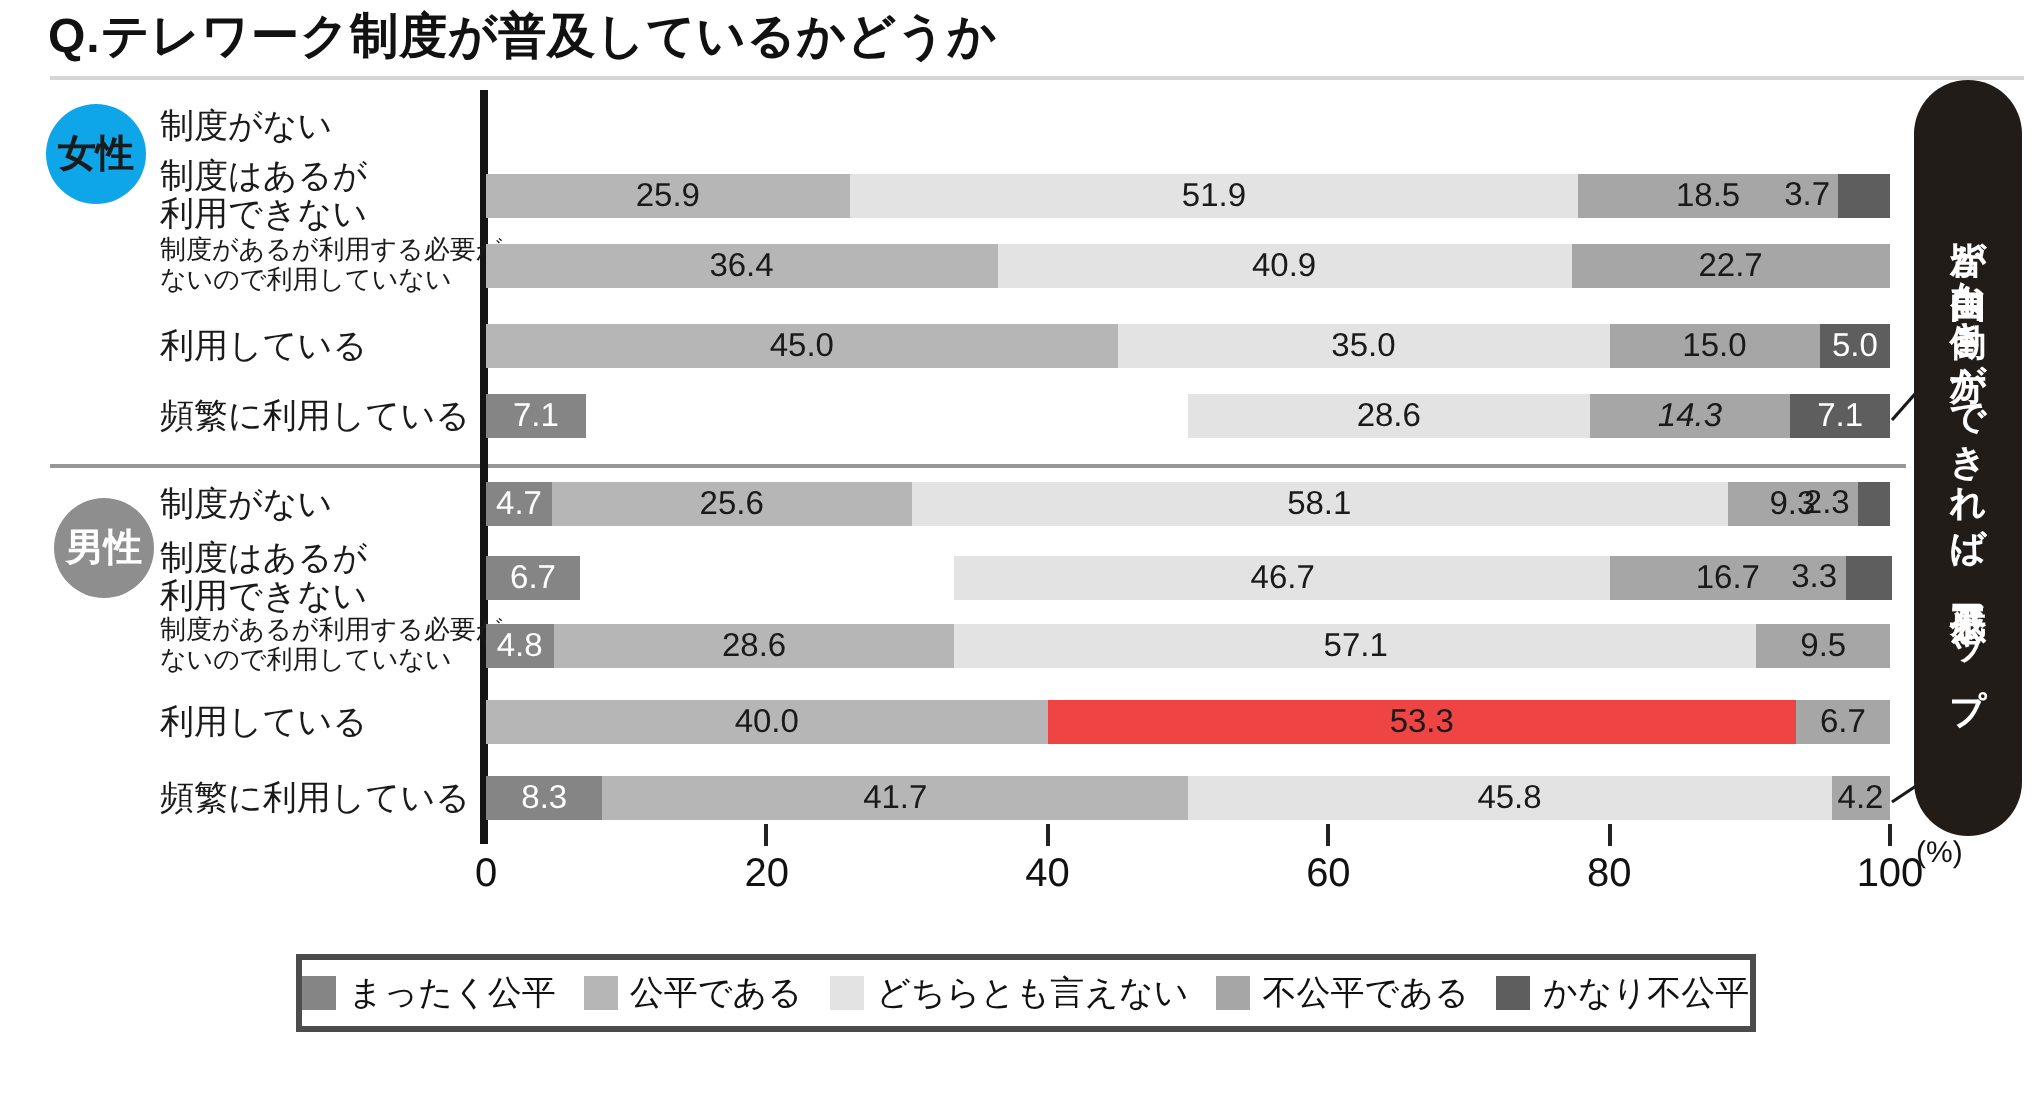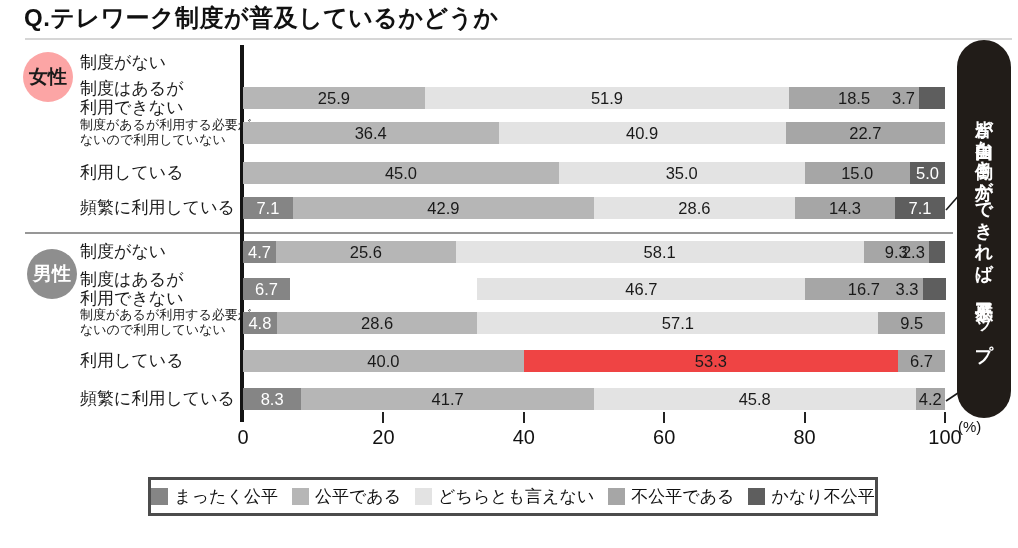--- a/index.html
+++ b/index.html
@@ -41,21 +41,21 @@
 
 <div class="canvas">
 
   <div class="title">Q.テレワーク制度が普及しているかどうか</div>
 
   <div class="topline"></div>
   <div class="divider"></div>
   <div class="axis-line"></div>
 
   <div id="rows">
-      <div class="badge" style="left: 23px; top: 52px; background: #fca5a5; color: rgb(26, 26, 26);">女性</div>
+      <div class="badge" style="left: 23px; top: 52px; background: #0ea5e9; color: rgb(26, 26, 26);">女性</div>
       <div class="row" style="top: 52px;">
         <div class="cat-label">
           <div>制度がない</div>
         </div>
       </div>
       <div class="row" style="top: 87px;">
         <div class="cat-label">
           <div>制度はあるが</div>
           <div>利用できない</div>
         </div>
@@ -110,27 +110,24 @@
         </div>
       </div>
       <div class="row" style="top: 197px;">
         <div class="cat-label">
           <div>頻繁に利用している</div>
         </div>
         <div class="bar">
           <div class="seg" style="left: 0%; width: 7.1%; background: rgb(133, 133, 133);">
             <span class="seg-label" style="color: rgb(255, 255, 255);">7.1</span>
           </div>
-          <div class="seg" style="left: 7.1%; width: 42.9%; background: rgb(182, 182, 182);">
-            <span class="seg-label" style="color: rgb(26, 26, 26);">42.9</span>
-          </div>
           <div class="seg" style="left: 50%; width: 28.6%; background: rgb(227, 227, 227);">
             <span class="seg-label" style="color: rgb(26, 26, 26);">28.6</span>
           </div>
-          <div class="seg" style="left: 78.6%; width: 14.3%; background: rgb(166, 166, 166);">
+          <div class="seg" style="left: 78.6%; width: 14.3%; background: rgb(166, 166, 166); font-style: italic;">
             <span class="seg-label" style="color: rgb(26, 26, 26);">14.3</span>
           </div>
           <div class="seg" style="left: 92.9%; width: 7.1%; background: rgb(94, 94, 94);">
             <span class="seg-label" style="color: rgb(255, 255, 255);">7.1</span>
           </div>
         </div>
       </div>
       <div class="badge" style="left: 27px; top: 249px; background: rgb(142, 142, 142); color: rgb(255, 255, 255);">男性</div>
       <div class="row" style="top: 241px;">
         <div class="cat-label">

